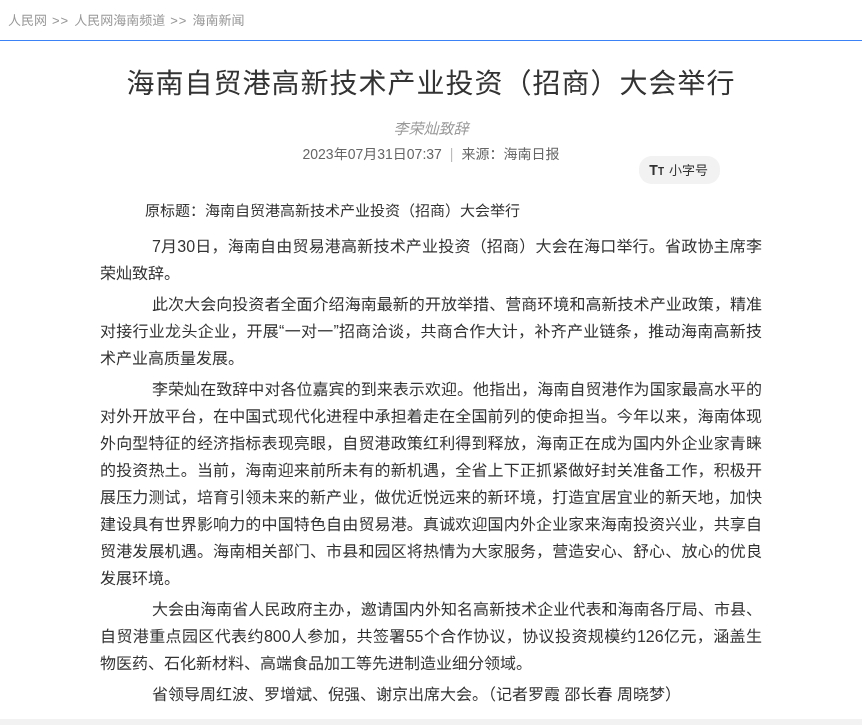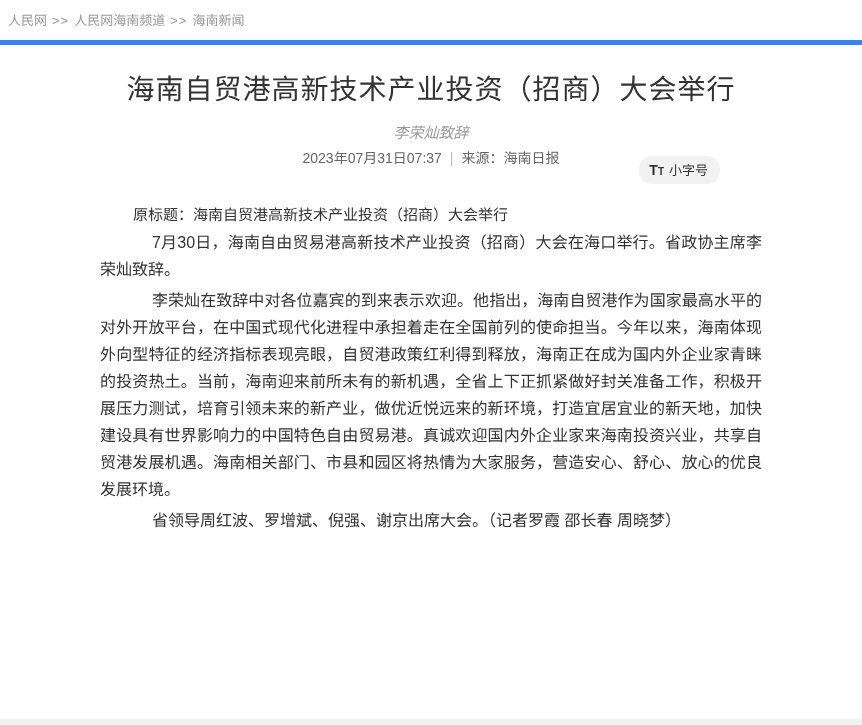--- a/index.html
+++ b/index.html
@@ -12,21 +12,21 @@
     background: #ffffff;
     font-family: "Liberation Sans", sans-serif;
     color: #333333;
   }
 
   
   .breadcrumb {
     padding: 10px 12px 11px 8px;
     font-size: 13px;
     color: #999999;
-    border-bottom: 5px solid #3b82f6;
+    border-bottom: 1px solid #3b82f6;
   }
   .breadcrumb a {
     color: #999999;
     text-decoration: none;
     cursor: pointer;
   }
   .breadcrumb .sep {
     margin: 0 5px;
     color: #999999;
     letter-spacing: 1px;
@@ -34,20 +34,21 @@
 
   
   h1.article-title {
     margin: 27px 60px 0 60px;
     text-align: center;
     font-size: 28px;
     font-weight: 400;
     line-height: 36px;
     color: #333333;
     letter-spacing: 1px;
+    font-family: Liberation Mono, monospace;
   }
   .subtitle {
     margin-top: 13px;
     text-align: center;
     font-size: 15px;
     color: #999999;
     font-style: italic;
   }
   .meta {
     margin-top: 5px;
@@ -80,21 +81,21 @@
   .font-size-pill .t-small{ font-size: 10px; font-weight: 700; }
 
   
   .article-body {
     margin-top: 38px;
     padding: 0 100px;
     font-size: 16px;
     color: #333333;
   }
   .orig-title {
-    margin: 0;
+    margin: 12px;
     padding-left: 33px;
     font-size: 15px;
     line-height: 20px;
   }
   .article-body p.para {
     margin: 4px 0 0 0;
     line-height: 27px;
     text-indent: 52px;
     text-align: justify;
   }
@@ -127,20 +128,22 @@
     <span class="t-icon">
         <span class="t-big">T</span>
         <span class="t-small">T</span>
       </span>
     <span>小字号</span>
   </button>
 
   <div class="article-body">
     <p class="orig-title">原标题：海南自贸港高新技术产业投资（招商）大会举行</p>
     <p class="para">7月30日，海南自由贸易港高新技术产业投资（招商）大会在海口举行。省政协主席李荣灿致辞。</p>
+    <p class="para">此次大会向投资者全面介绍海南最新的开放举措、营商环境和高新技术产业政策，精准对接行业龙头企业，开展“一对一”招商洽谈，共商合作大计，补齐产业链条，推动海南高新技术产业高质量发展。</p>
     <p class="para">李荣灿在致辞中对各位嘉宾的到来表示欢迎。他指出，海南自贸港作为国家最高水平的对外开放平台，在中国式现代化进程中承担着走在全国前列的使命担当。今年以来，海南体现外向型特征的经济指标表现亮眼，自贸港政策红利得到释放，海南正在成为国内外企业家青睐的投资热土。当前，海南迎来前所未有的新机遇，全省上下正抓紧做好封关准备工作，积极开展压力测试，培育引领未来的新产业，做优近悦远来的新环境，打造宜居宜业的新天地，加快建设具有世界影响力的中国特色自由贸易港。真诚欢迎国内外企业家来海南投资兴业，共享自贸港发展机遇。海南相关部门、市县和园区将热情为大家服务，营造安心、舒心、放心的优良发展环境。</p>
+    <p class="para">大会由海南省人民政府主办，邀请国内外知名高新技术企业代表和海南各厅局、市县、自贸港重点园区代表约800人参加，共签署55个合作协议，协议投资规模约126亿元，涵盖生物医药、石化新材料、高端食品加工等先进制造业细分领域。</p>
     <p class="para">省领导周红波、罗增斌、倪强、谢京出席大会。（记者罗霞 邵长春 周晓梦）</p>
 
   </div>
 
   <div class="bottom-strip"></div>
 
 </div>
 
 </body></html>

